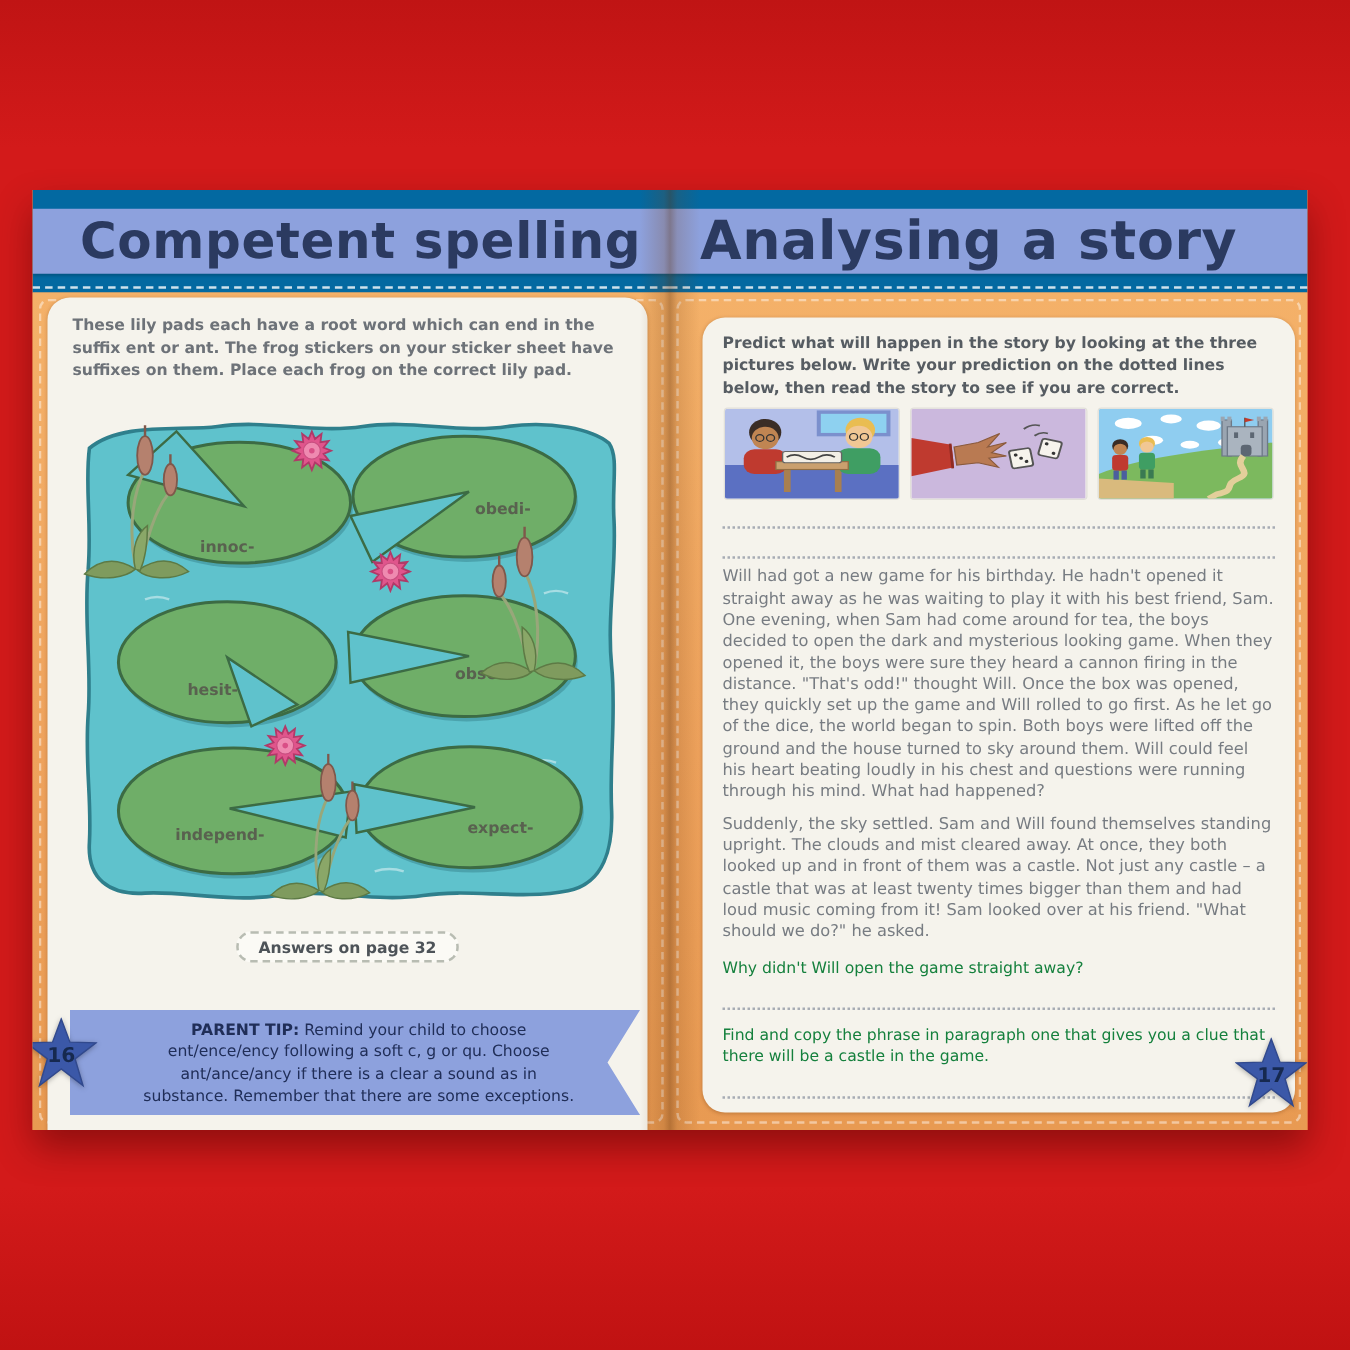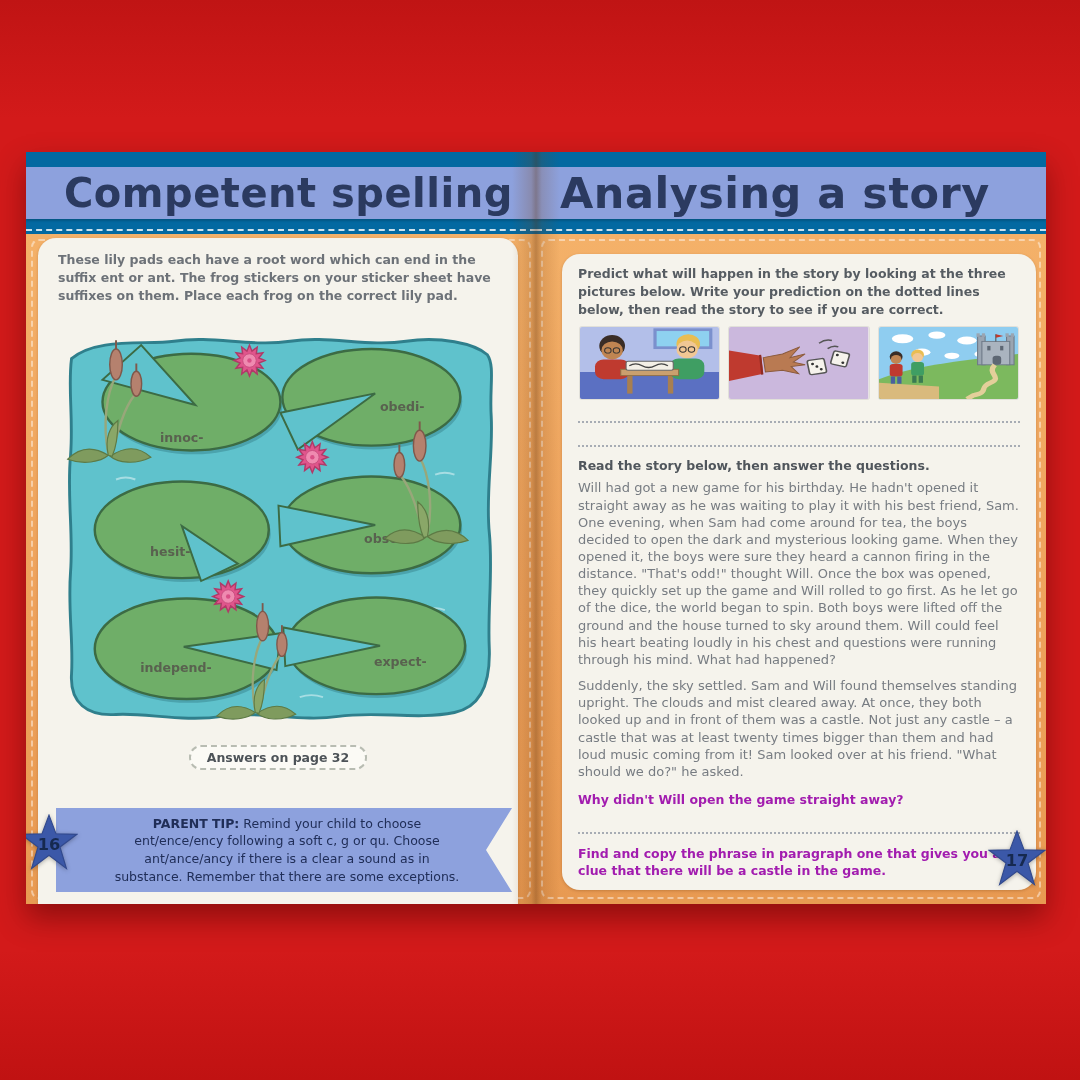--- a/index.html
+++ b/index.html
@@ -47,21 +47,21 @@
   .star{position:absolute;width:58px;height:58px;filter:drop-shadow(0 1px 2px rgba(0,0,0,.3));}
   .star-16{left:-6px;top:580px;}
   .star-17{right:0px;bottom:16px;}
   .pics{display:flex;gap:10px;margin:8px 2px 6px;}
   .pic{flex:1;height:72px;border-radius:2px;overflow:hidden;box-shadow:0 0 0 1px rgba(0,0,0,.08);}
   .pic svg{display:block;width:100%;height:100%;}
   .wline{height:16px;border-bottom:2px dotted #a7acb4;}
   .wline + .wline{margin-top:6px;}
   .story-head{margin-top:11px;font-size:12.5px;font-weight:700;color:#50565c;}
   .story-p{margin:6px 0 0;font-size:13px;color:#777c82;line-height:1.32;}
-  .q{margin-top:12px;font-size:12.5px;font-weight:700;color:#a21caf;line-height:1.35;}
+  .q{margin-top:12px;font-size:12.5px;font-weight:400;color:#15803d;line-height:1.35;}
   .q-line{margin-top:10px;height:13px;border-bottom:2px dotted #a7acb4;}
   .seam{position:absolute;left:50%;top:0;bottom:0;width:48px;transform:translateX(-50%);
     background:linear-gradient(90deg,rgba(0,0,0,0) 0%,rgba(120,62,16,.22) 40%,rgba(100,50,10,.38) 50%,rgba(120,62,16,.18) 62%,rgba(0,0,0,0) 100%);
     pointer-events:none;z-index:6;}
   .padlabel{font-size:13px;font-weight:600;fill:#59614f;}
 </style>
 </head>
 <body>
 
 <div class="scene">
@@ -259,21 +259,20 @@
                 <rect x="30" y="39" width="12" height="15" rx="3" fill="#3f9e63"></rect>
                   <rect x="31" y="54" width="4" height="8" fill="#3a7a52"></rect>
                   <rect x="37" y="54" width="4" height="8" fill="#3a7a52"></rect>
               </svg>
             </div>
           </div>
 
           <div class="wline"></div>
           <div class="wline"></div>
 
-          <div class="story-head">Read the story below, then answer the questions.</div>
           <p class="story-p">Will had got a new game for his birthday. He hadn't opened it straight away as he was waiting to play it with his best friend, Sam. One evening, when Sam had come around for tea, the boys decided to open the dark and mysterious looking game. When they opened it, the boys were sure they heard a cannon firing in the distance. "That's odd!" thought Will. Once the box was opened, they quickly set up the game and Will rolled to go first. As he let go of the dice, the world began to spin. Both boys were lifted off the ground and the house turned to sky around them. Will could feel his heart beating loudly in his chest and questions were running through his mind. What had happened?</p>
           <p class="story-p" style="margin-top:9px">Suddenly, the sky settled. Sam and Will found themselves standing upright. The clouds and mist cleared away. At once, they both looked up and in front of them was a castle. Not just any castle – a castle that was at least twenty times bigger than them and had loud music coming from it! Sam looked over at his friend. "What should we do?" he asked.</p>
 
           <div class="q">Why didn't Will open the game straight away?</div>
           <div class="q-line"></div>
 
           <div class="q">Find and copy the phrase in paragraph one that gives you a clue that there will be a castle in the game.</div>
           <div class="q-line"></div>
 
           <div class="q">What was special about the castle?</div>

